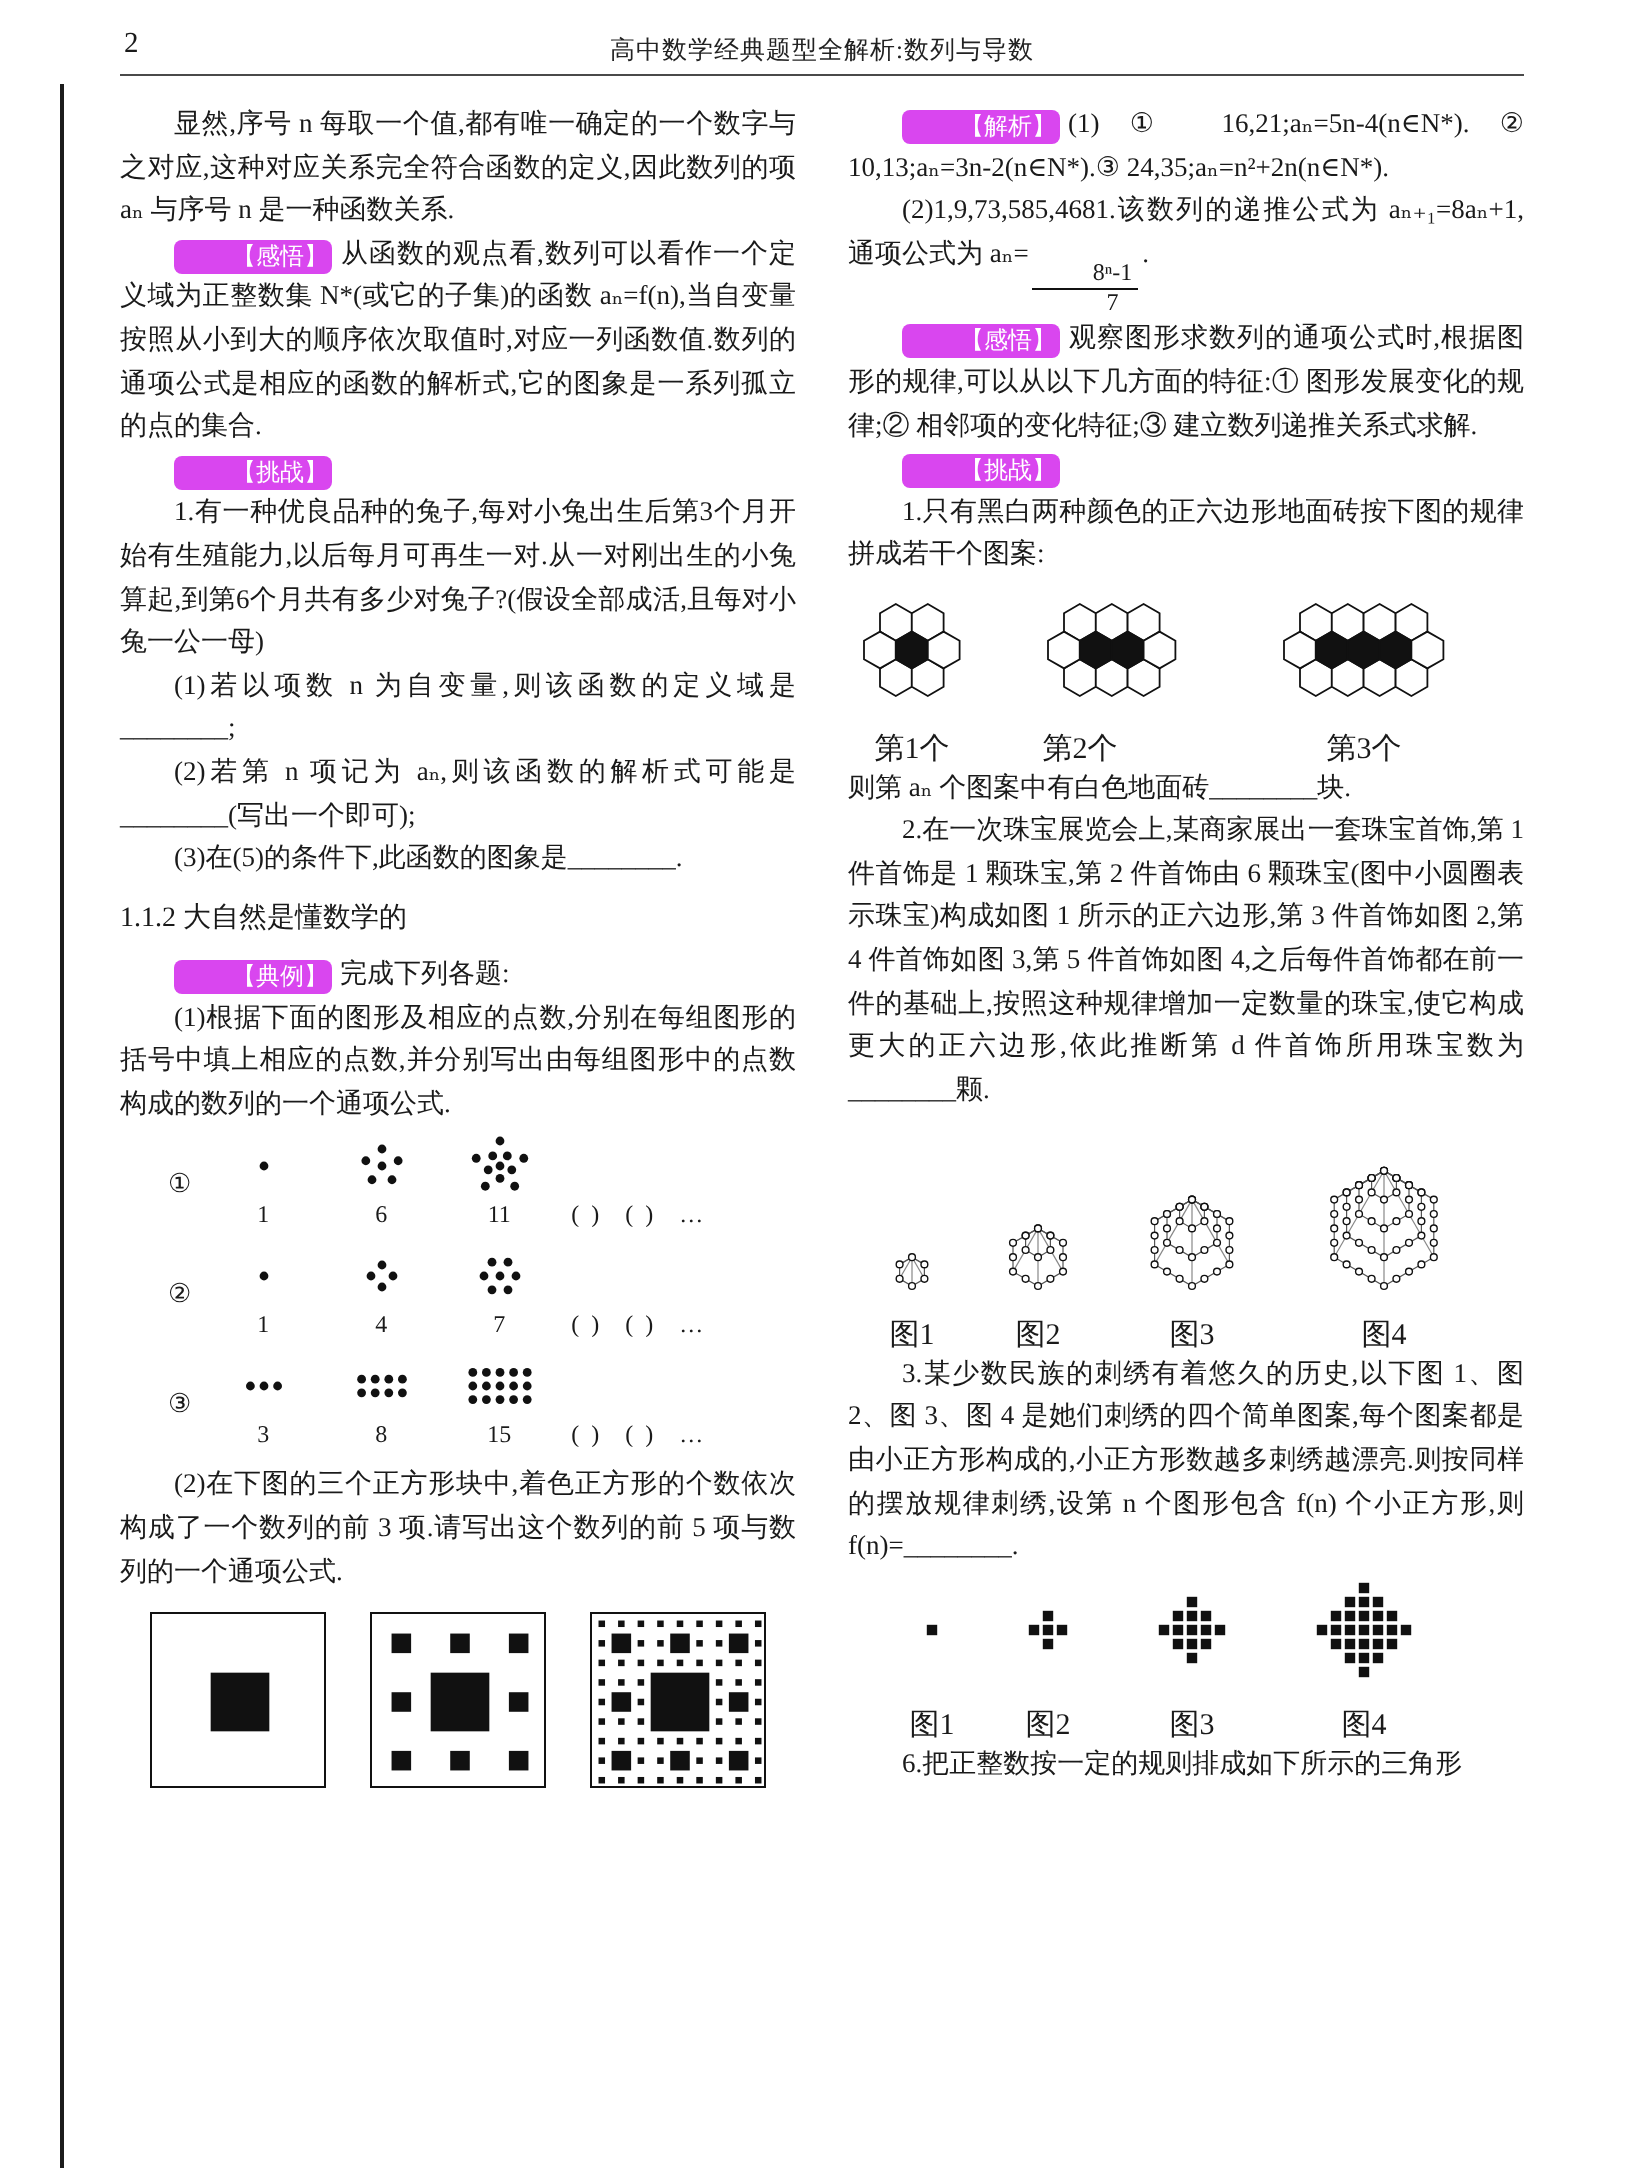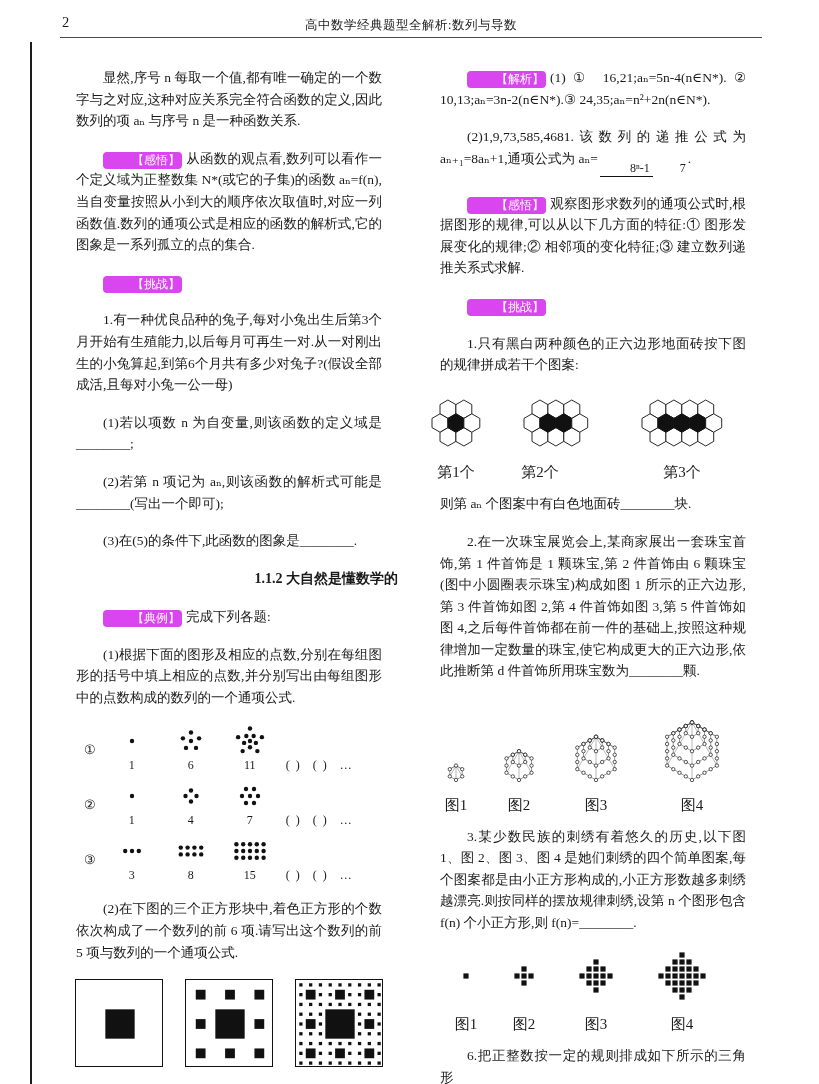--- a/index.html
+++ b/index.html
@@ -8,43 +8,43 @@
     position:relative; width:819px; height:1084px; background:#fff; overflow:hidden;
     font-family:"Liberation Serif","DejaVu Serif",serif; color:#1a1a1a;
     padding:12px 57px 0 60px;
   }
   .spine { position:absolute; left:30px; top:42px; width:2px; height:1042px; background:#1c1c1c; }
   .pghead { position:relative; height:26px; border-bottom:1px solid #4a4a4a; }
   .pnum { position:absolute; left:2px; top:2px; font-size:14.5px; }
   .ptitle { position:absolute; left:50%; transform:translateX(-50%); top:5px; font-size:12.5px; letter-spacing:.5px; color:#222; white-space:nowrap; }
   .cols { display:flex; gap:26px; margin-top:13px; }
   .col { flex:1; min-width:0; font-size:13.5px; line-height:1.6; text-align:justify; }
-  p.para { text-indent:2em; margin:16px; }
+  p.para { text-indent:2em; margin:0; }
   p.noindent { text-indent:0; }
   .badge {
     display:inline-block; background:#d946ef; color:#fff; border-radius:4px;
     font-size:12px; line-height:17px; padding:0 2px; margin-right:4px; vertical-align:-1px;
   }
-  .section { text-align:right; font-weight:700; font-size:14px; margin:9px 0 5px; }
+  .section { text-align:left; font-weight:400; font-size:14px; margin:9px 0 5px; }
   
   .figA { margin:4px 0 6px; }
   .dotrow { display:flex; align-items:flex-end; gap:13px; margin:2px 0 7px 24px; }
   .circnum { font-size:13px; margin-bottom:12px; }
   .dgroup { display:flex; flex-direction:column; align-items:center; }
   .dnum { font-size:12px; line-height:14px; height:14px; white-space:nowrap; }
   
   .figB { display:flex; justify-content:center; gap:22px; margin:10px 0 6px; }
   .carpet { border:1px solid #111; background:#fff; }
   
   .labelrow { position:relative; height:17px; font-size:15px; }
   .labelrow span { position:absolute; top:0; transform:translateX(-50%); white-space:nowrap; }
   .figC, .figD { margin:6px 0 3px; }
   .figE { margin:5px 0 3px; }
   
-  .frac { display:inline-flex; flex-direction:row; align-items:center; vertical-align:-9px; line-height:1.15; font-size:12px; margin:0 2px; }
+  .frac { display:inline-flex; flex-direction:column; align-items:center; vertical-align:-9px; line-height:1.15; font-size:12px; margin:0 2px; }
   .frac .fnum { border-bottom:1px solid #111; padding:0 3px; }
 </style>
 </head>
 <body>
 
 <div class="page">
   <div class="spine"></div>
 
   <div class="pghead">
     <span class="pnum">2</span>
@@ -207,21 +207,21 @@
             </div>
           <div class="dgroup blank">
               <span class="dnum">(&nbsp;&nbsp;)</span>
             </div>
           <div class="dgroup blank">
               <span class="dnum">…</span>
             </div>
         </div>
       </div>
 
-      <p class="para">(2)在下图的三个正方形块中,着色正方形的个数依次构成了一个数列的前 6 项.请写出这个数列的前 5 项与数列的一个通项公式.</p>
+      <p class="para">(2)在下图的三个正方形块中,着色正方形的个数依次构成了一个数列的前 3 项.请写出这个数列的前 5 项与数列的一个通项公式.</p>
 
       <div class="figB">
         <svg class="carpet" width="88" height="88">
             <rect x="29.333333333333332" y="29.333333333333332" width="29.333333333333332" height="29.333333333333332" fill="#111"></rect>
           </svg>
         <svg class="carpet" width="88" height="88">
             <rect x="29.333333333333332" y="29.333333333333332" width="29.333333333333332" height="29.333333333333332" fill="#111"></rect>
             <rect x="9.777777777777777" y="9.777777777777777" width="9.777777777777777" height="9.777777777777777" fill="#111"></rect>
             <rect x="9.777777777777777" y="39.11111111111111" width="9.777777777777777" height="9.777777777777777" fill="#111"></rect>
             <rect x="9.777777777777777" y="68.44444444444444" width="9.777777777777777" height="9.777777777777777" fill="#111"></rect>

